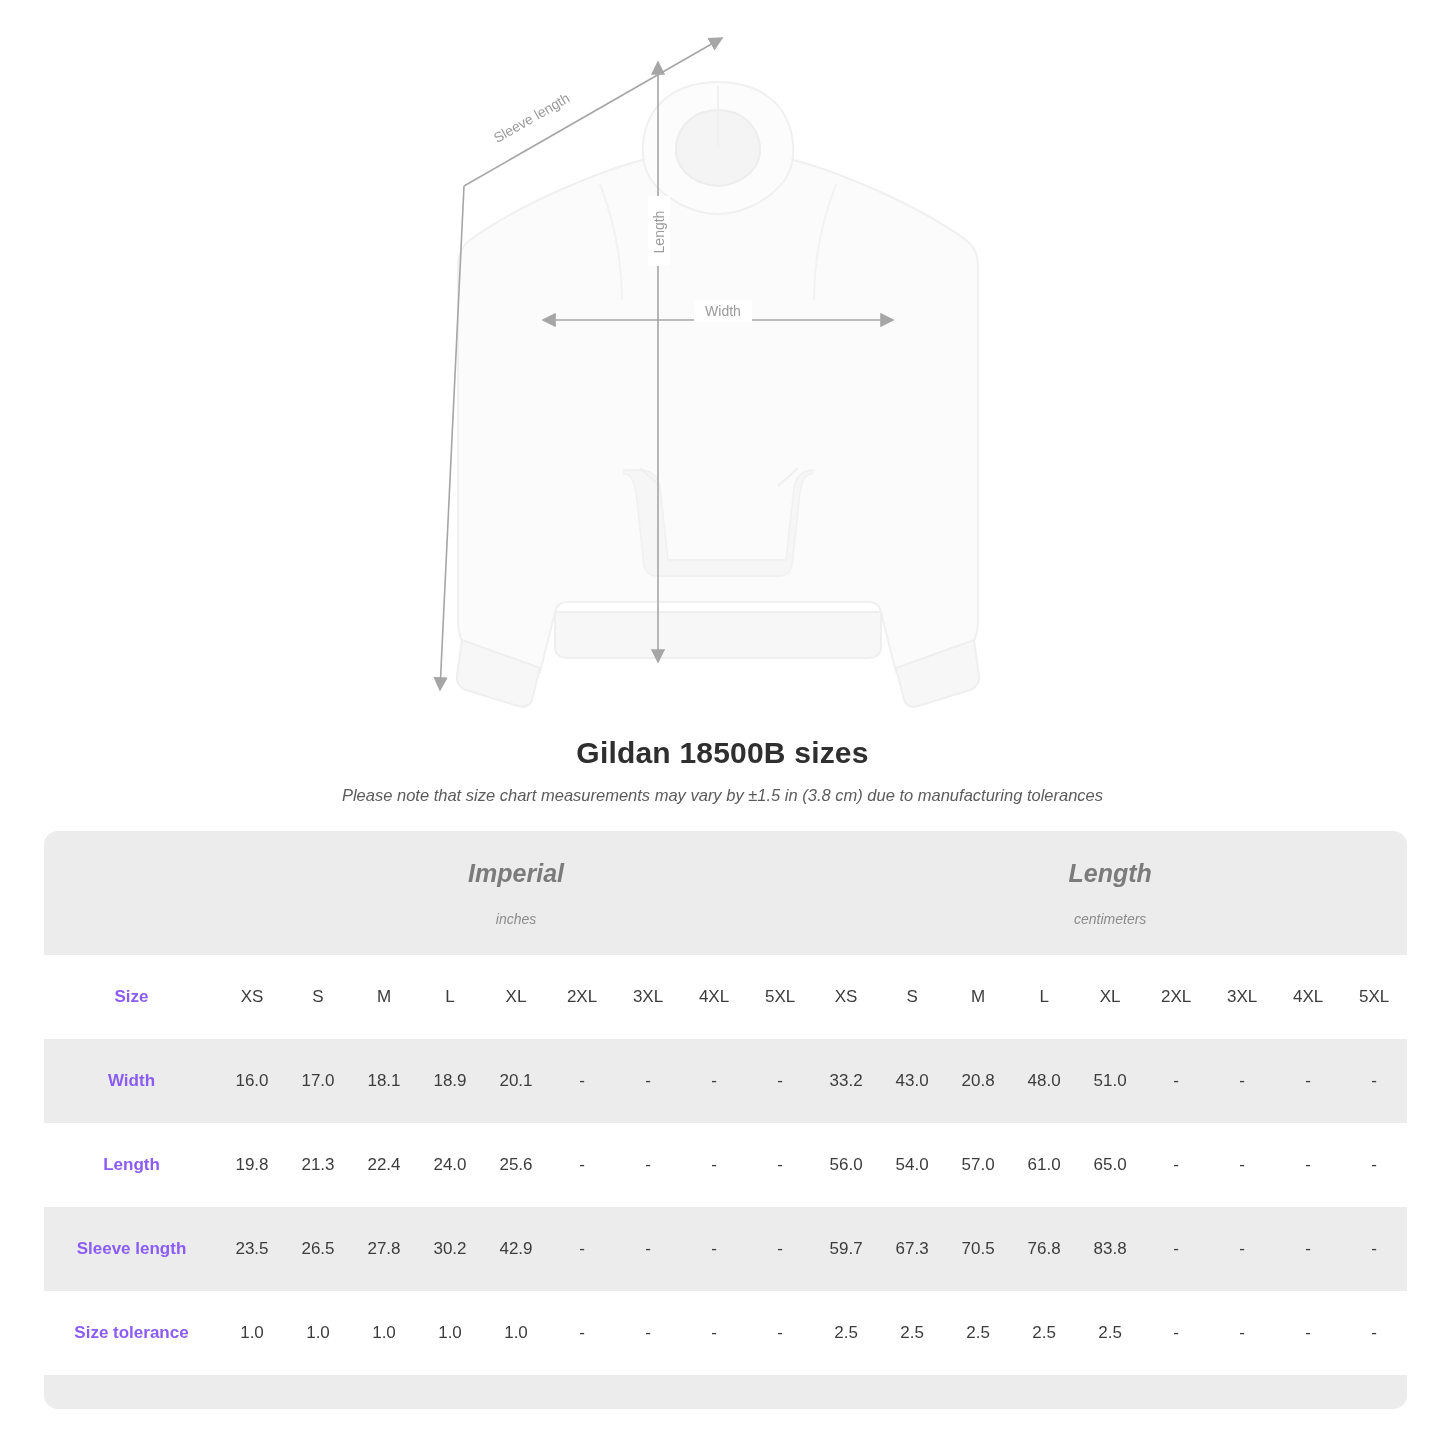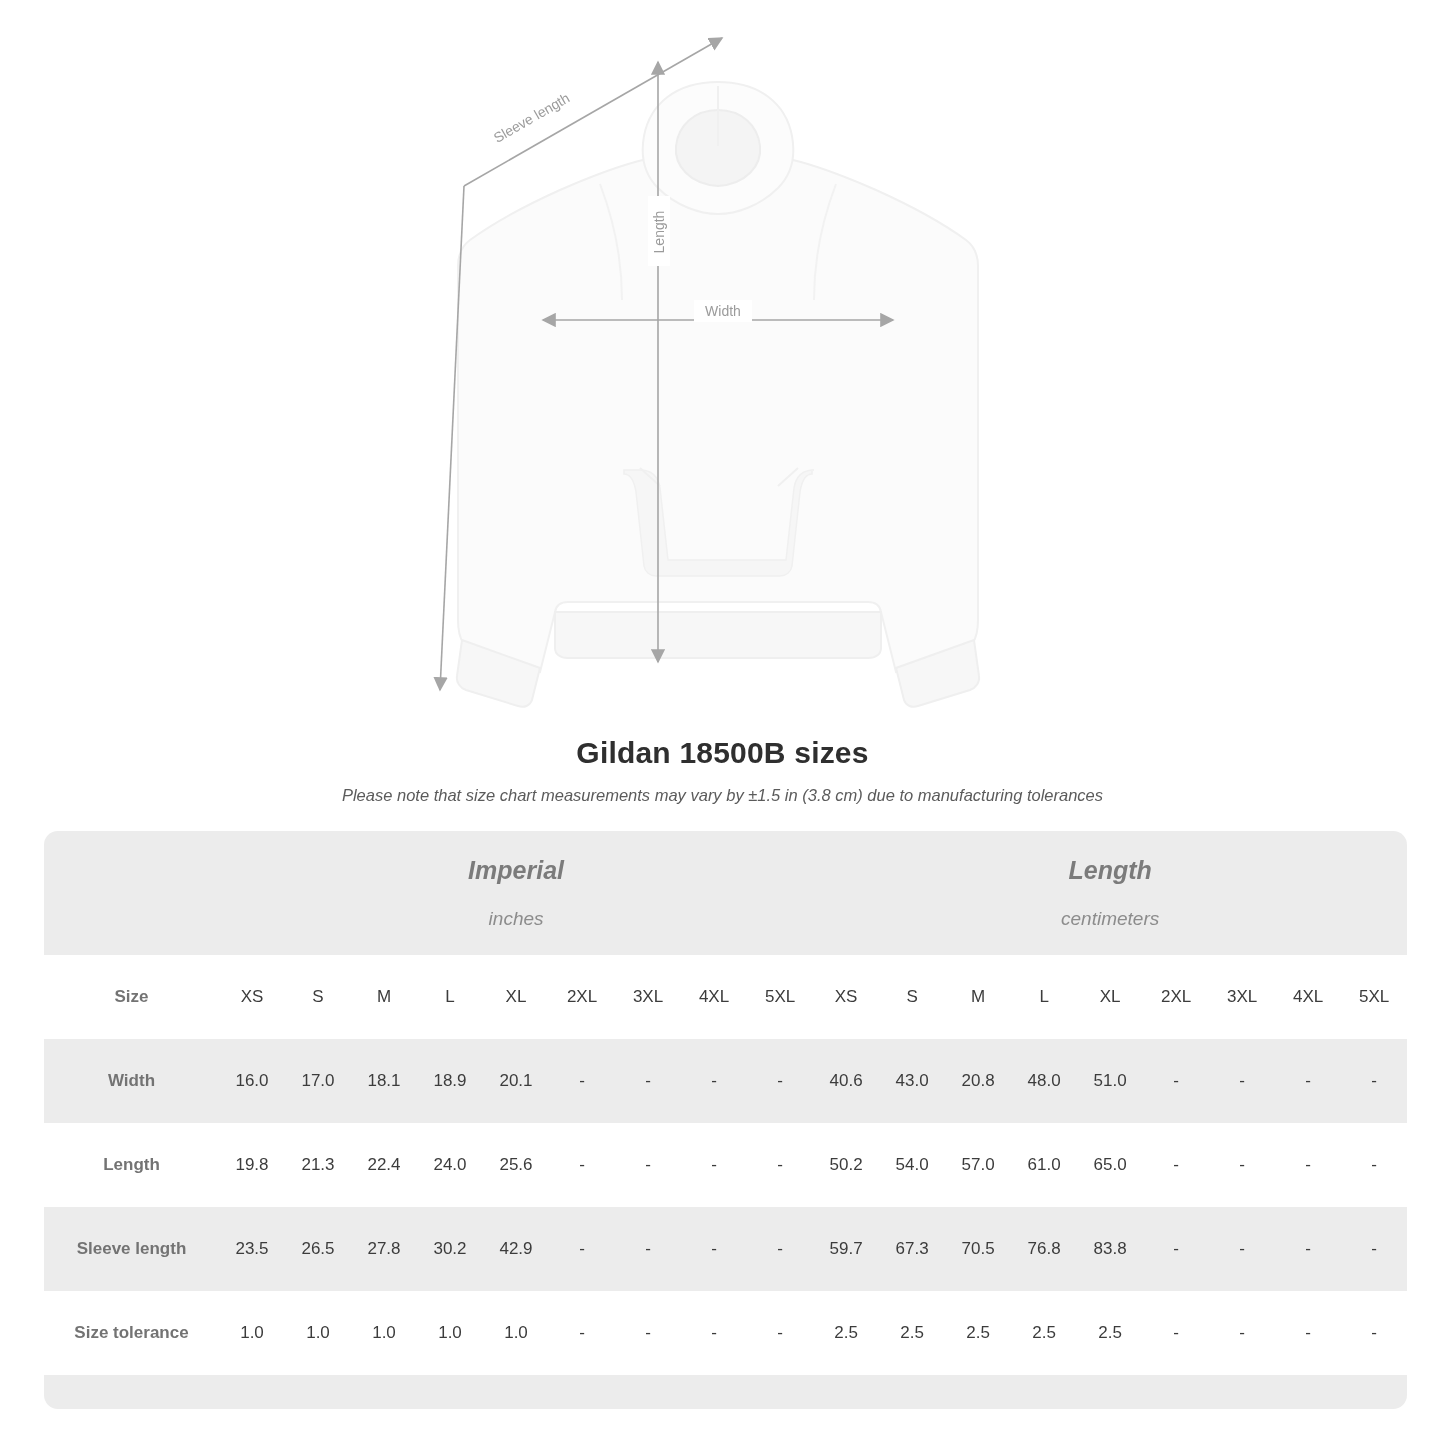--- a/index.html
+++ b/index.html
@@ -72,37 +72,37 @@
     border-top-left-radius: 0;
   }
   .unit-sys {
     font-size: 25px;
     font-style: italic;
     font-weight: bold;
     color: #7b7b7b;
     line-height: 1.15;
   }
   .unit-sub {
-    font-size: 19px;
+    font-size: 14px;
     font-style: italic;
     color: #8c8c8c;
     margin-top: 24px;
   }
   .corner-cell {
     background: #ececec;
     border-top-left-radius: 14px;
   }
   .corner-cell-right {
     border-top-right-radius: 14px;
   }
 
   .row-head {
     font-size: 17px;
     font-weight: bold;
-    color: #737373;
+    color: #8b5cf6;
     text-align: center;
     vertical-align: middle;
     height: 84px;
   }
   .cell {
     font-size: 17px;
     color: #3c3c3c;
     text-align: center;
     vertical-align: middle;
     height: 84px;
@@ -289,21 +289,21 @@
         <td class="row-head">Width</td>
         <td class="cell vline">16.0</td>
         <td class="cell vline">17.0</td>
         <td class="cell vline">18.1</td>
         <td class="cell vline">18.9</td>
         <td class="cell vline">20.1</td>
         <td class="cell vline">-</td>
         <td class="cell vline">-</td>
         <td class="cell vline">-</td>
         <td class="cell vline">-</td>
-        <td class="cell vline">40.6</td>
+        <td class="cell vline">33.2</td>
         <td class="cell vline">43.0</td>
         <td class="cell vline">20.8</td>
         <td class="cell vline">48.0</td>
         <td class="cell vline">51.0</td>
         <td class="cell vline">-</td>
         <td class="cell vline">-</td>
         <td class="cell vline">-</td>
         <td class="cell vline">-</td>
       </tr>
 
@@ -311,21 +311,21 @@
         <td class="row-head">Length</td>
         <td class="cell vline">19.8</td>
         <td class="cell vline">21.3</td>
         <td class="cell vline">22.4</td>
         <td class="cell vline">24.0</td>
         <td class="cell vline">25.6</td>
         <td class="cell vline">-</td>
         <td class="cell vline">-</td>
         <td class="cell vline">-</td>
         <td class="cell vline">-</td>
-        <td class="cell vline">50.2</td>
+        <td class="cell vline">56.0</td>
         <td class="cell vline">54.0</td>
         <td class="cell vline">57.0</td>
         <td class="cell vline">61.0</td>
         <td class="cell vline">65.0</td>
         <td class="cell vline">-</td>
         <td class="cell vline">-</td>
         <td class="cell vline">-</td>
         <td class="cell vline">-</td>
       </tr>
 

